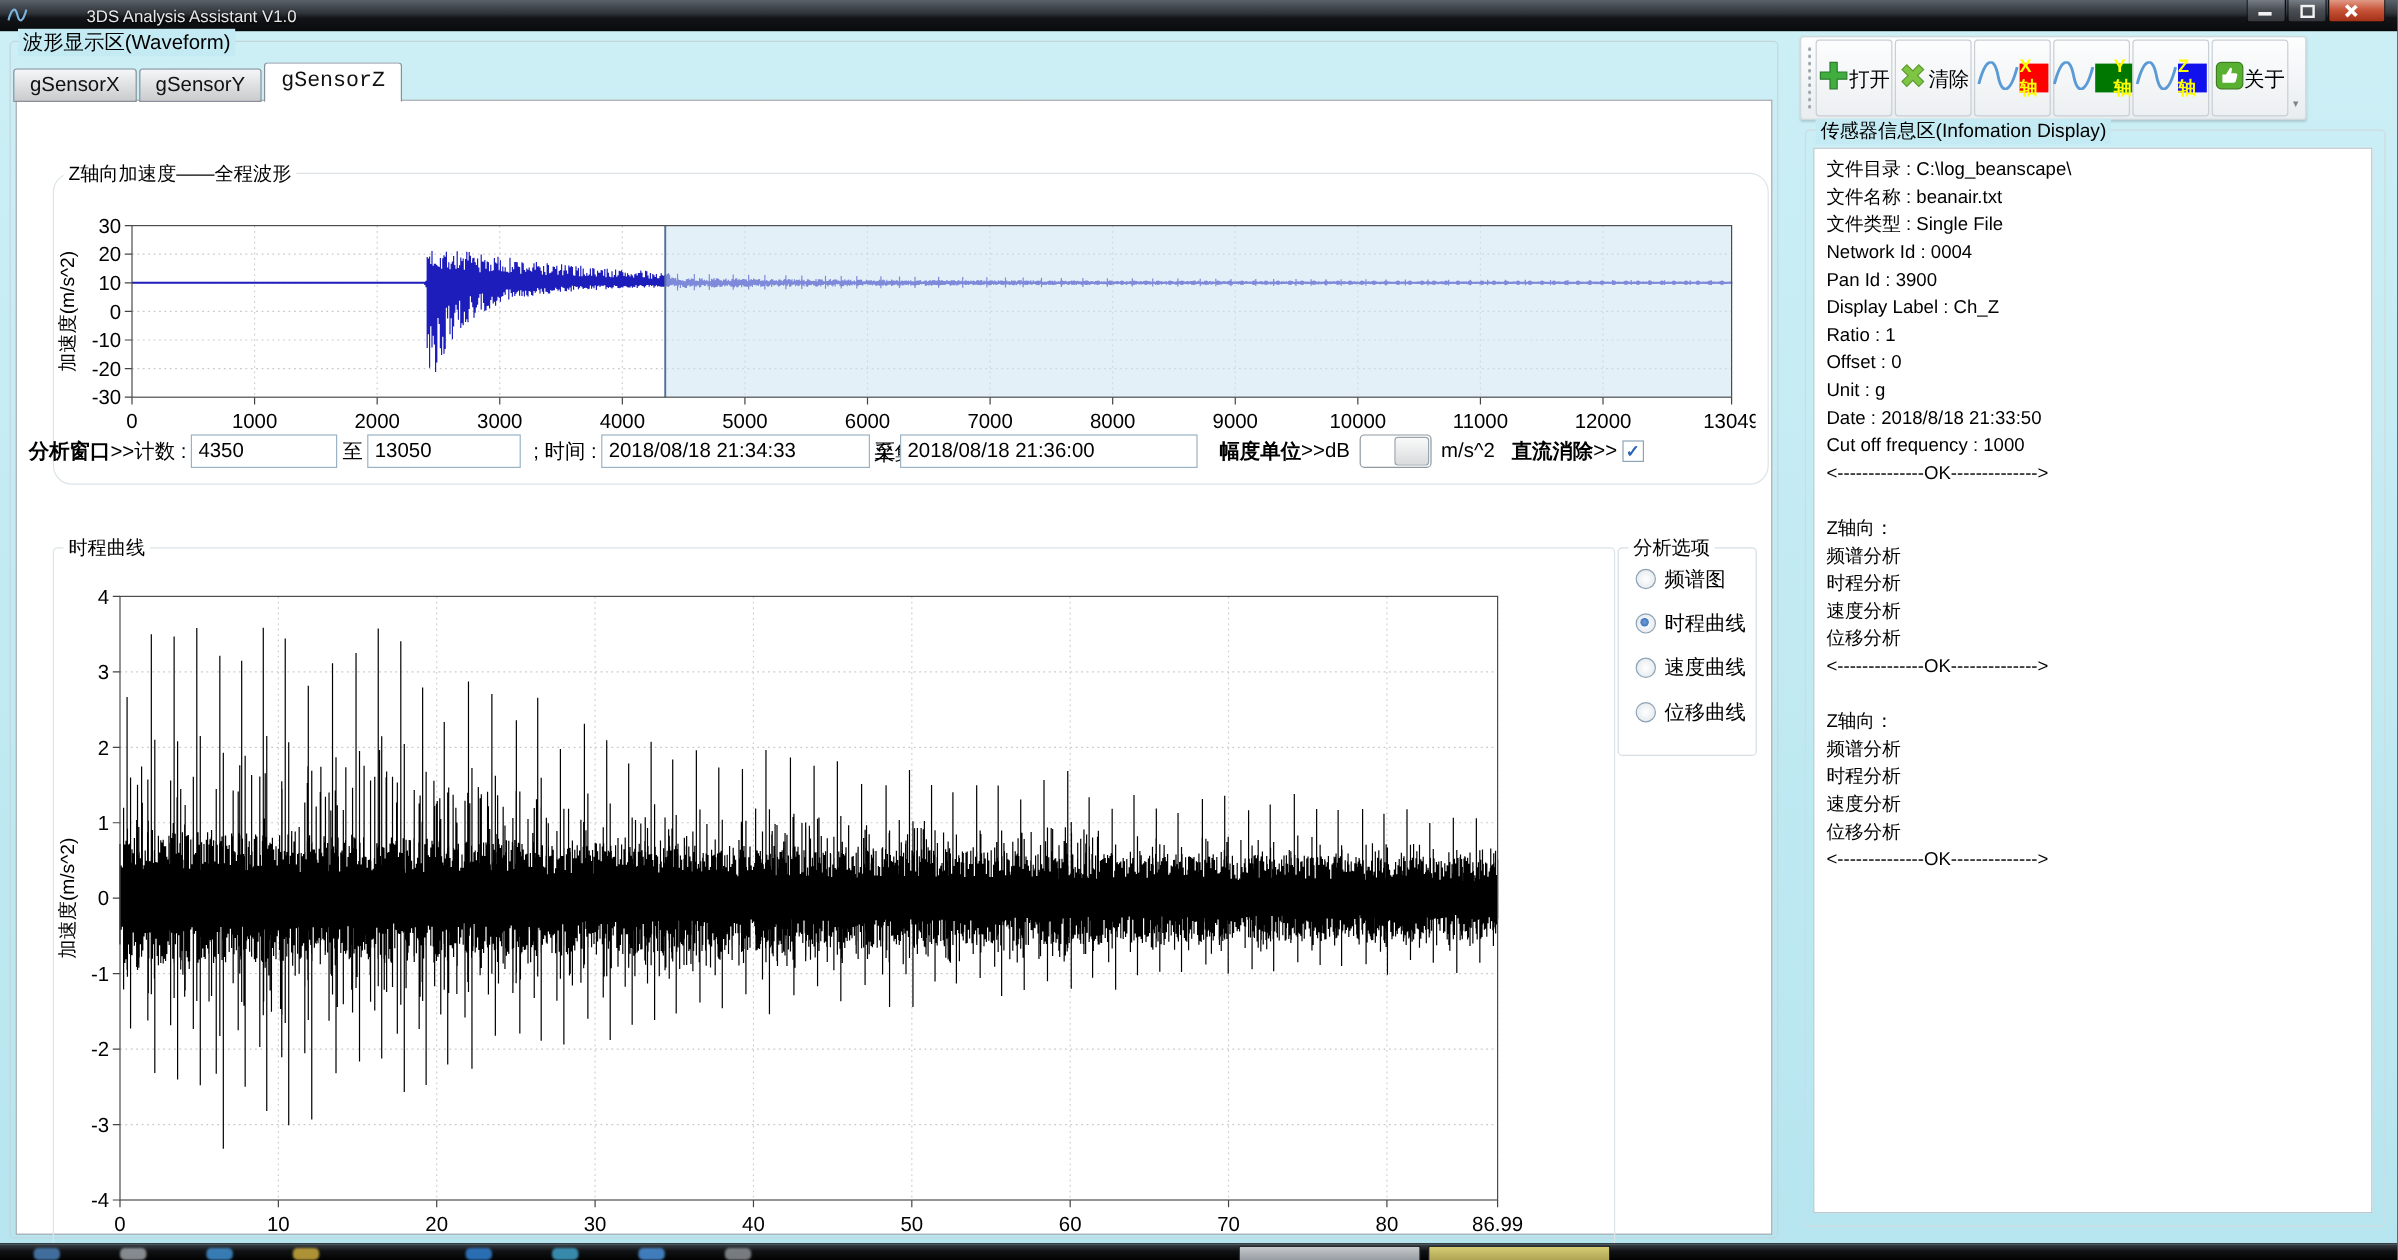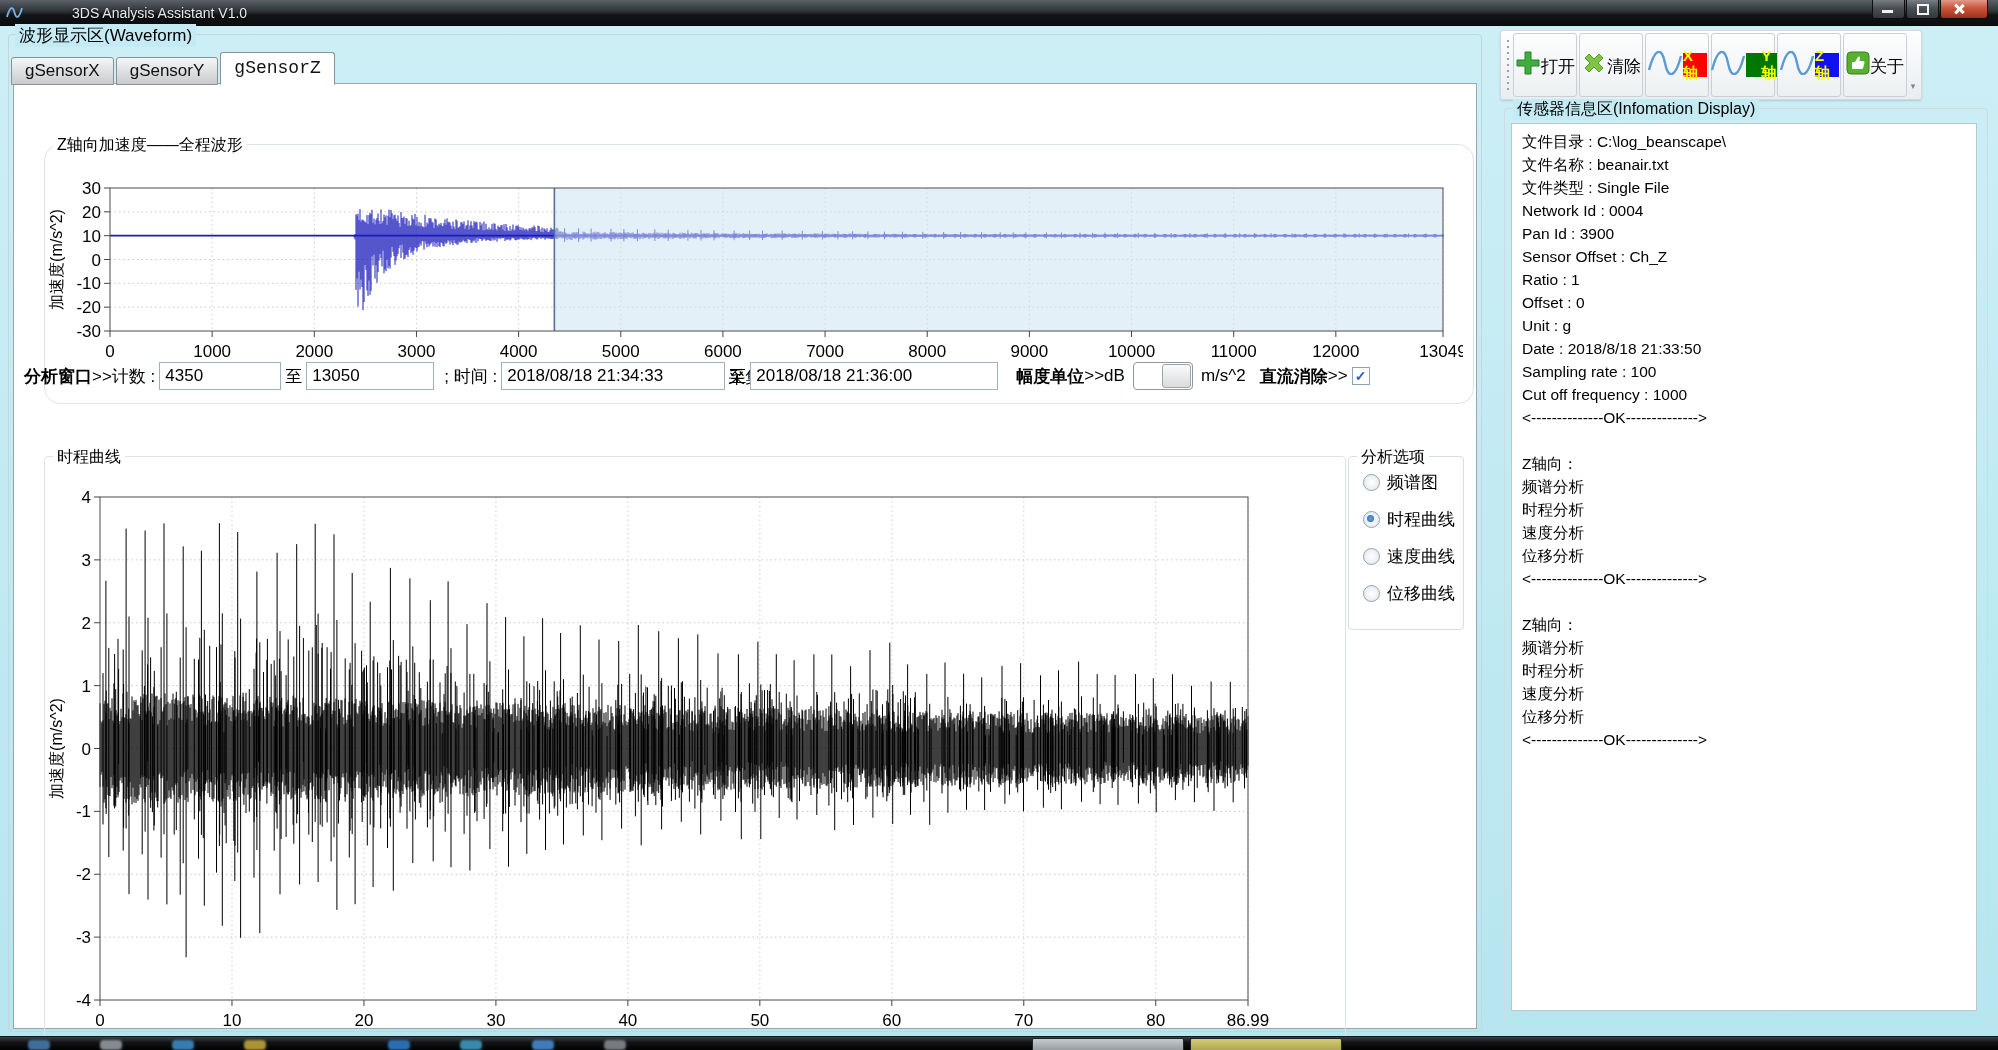--- a/index.html
+++ b/index.html
@@ -428,26 +428,25 @@
   </div>
 
   <div class="groupbox" id="info-box">
     <span class="gb-label" id="info-label">传感器信息区(Infomation Display)</span>
     <div id="info-inner">
         <div class="info-line">文件目录 : C:\log_beanscape\</div>
         <div class="info-line">文件名称 : beanair.txt</div>
         <div class="info-line">文件类型 : Single File</div>
         <div class="info-line">Network Id : 0004</div>
         <div class="info-line">Pan Id : 3900</div>
-        <div class="info-line">Sensor Offset : Ch_Z</div>
+        <div class="info-line">Display Label : Ch_Z</div>
         <div class="info-line">Ratio : 1</div>
         <div class="info-line">Offset : 0</div>
         <div class="info-line">Unit : g</div>
         <div class="info-line">Date : 2018/8/18 21:33:50</div>
-        <div class="info-line">Sampling rate : 100</div>
         <div class="info-line">Cut off frequency : 1000</div>
         <div class="info-line">&lt;--------------OK--------------&gt;</div>
         <div class="info-line">&nbsp;</div>
         <div class="info-line">Z轴向：</div>
         <div class="info-line">频谱分析</div>
         <div class="info-line">时程分析</div>
         <div class="info-line">速度分析</div>
         <div class="info-line">位移分析</div>
         <div class="info-line">&lt;--------------OK--------------&gt;</div>
         <div class="info-line">&nbsp;</div>

